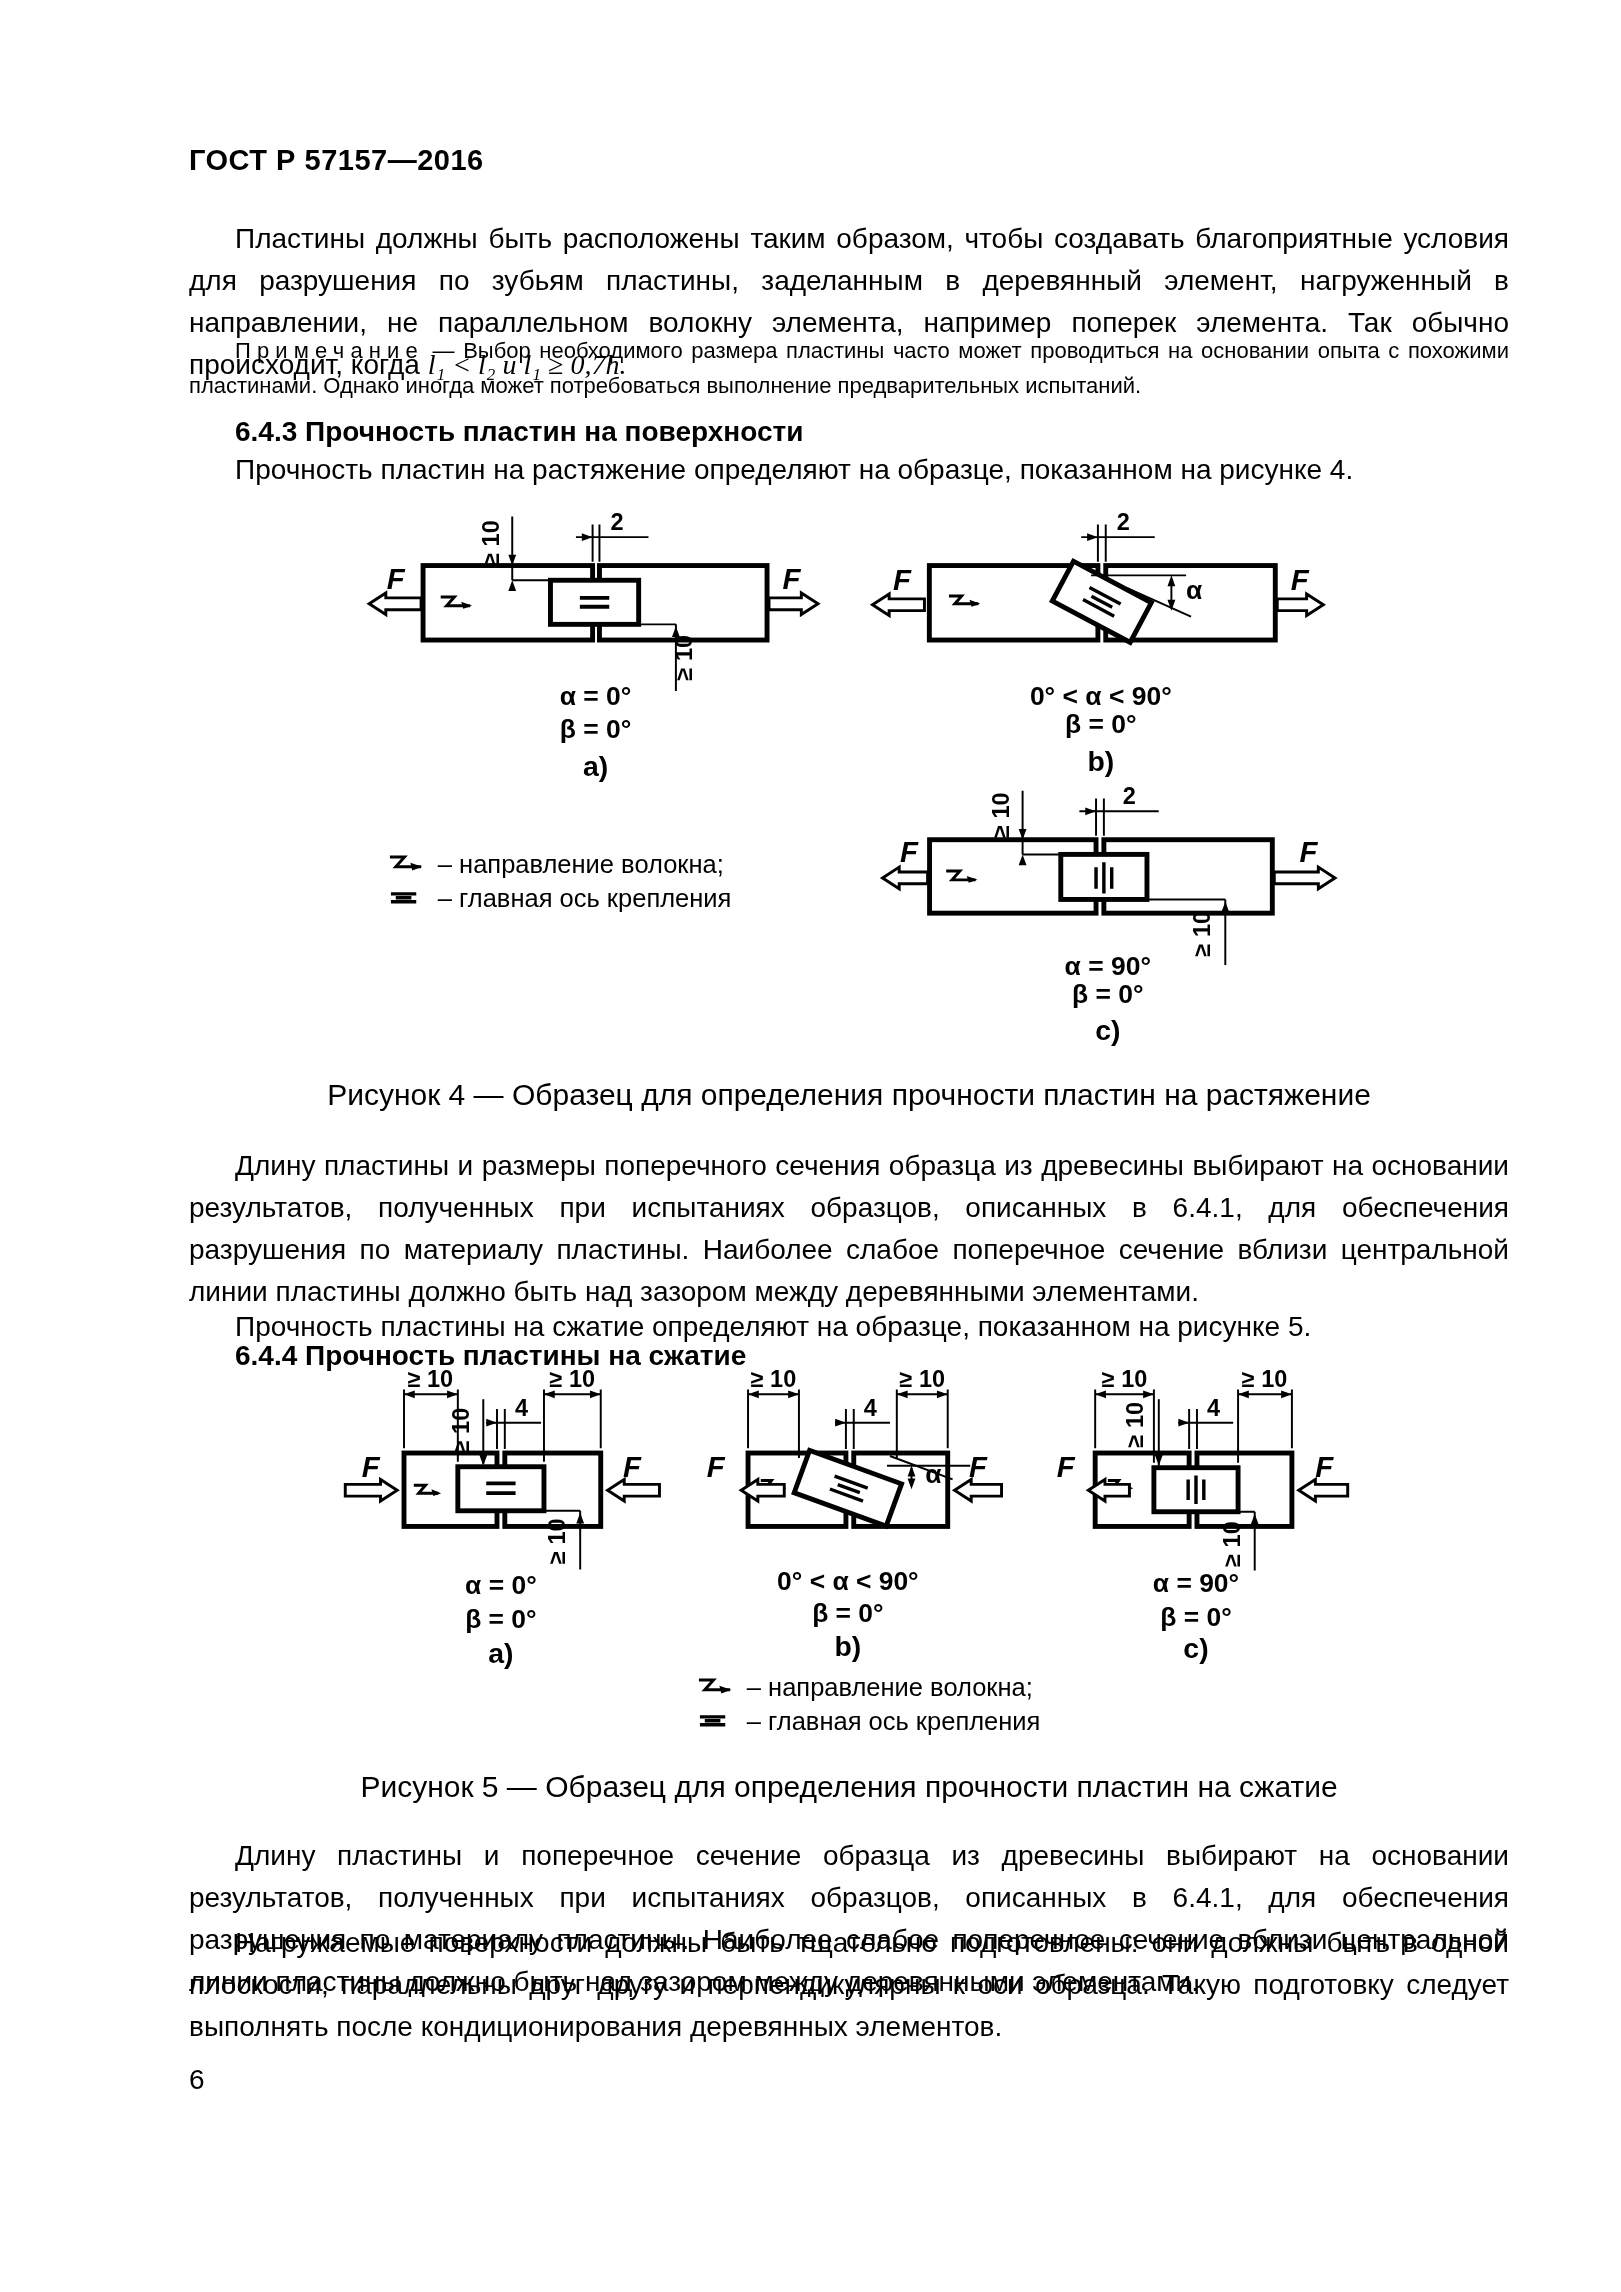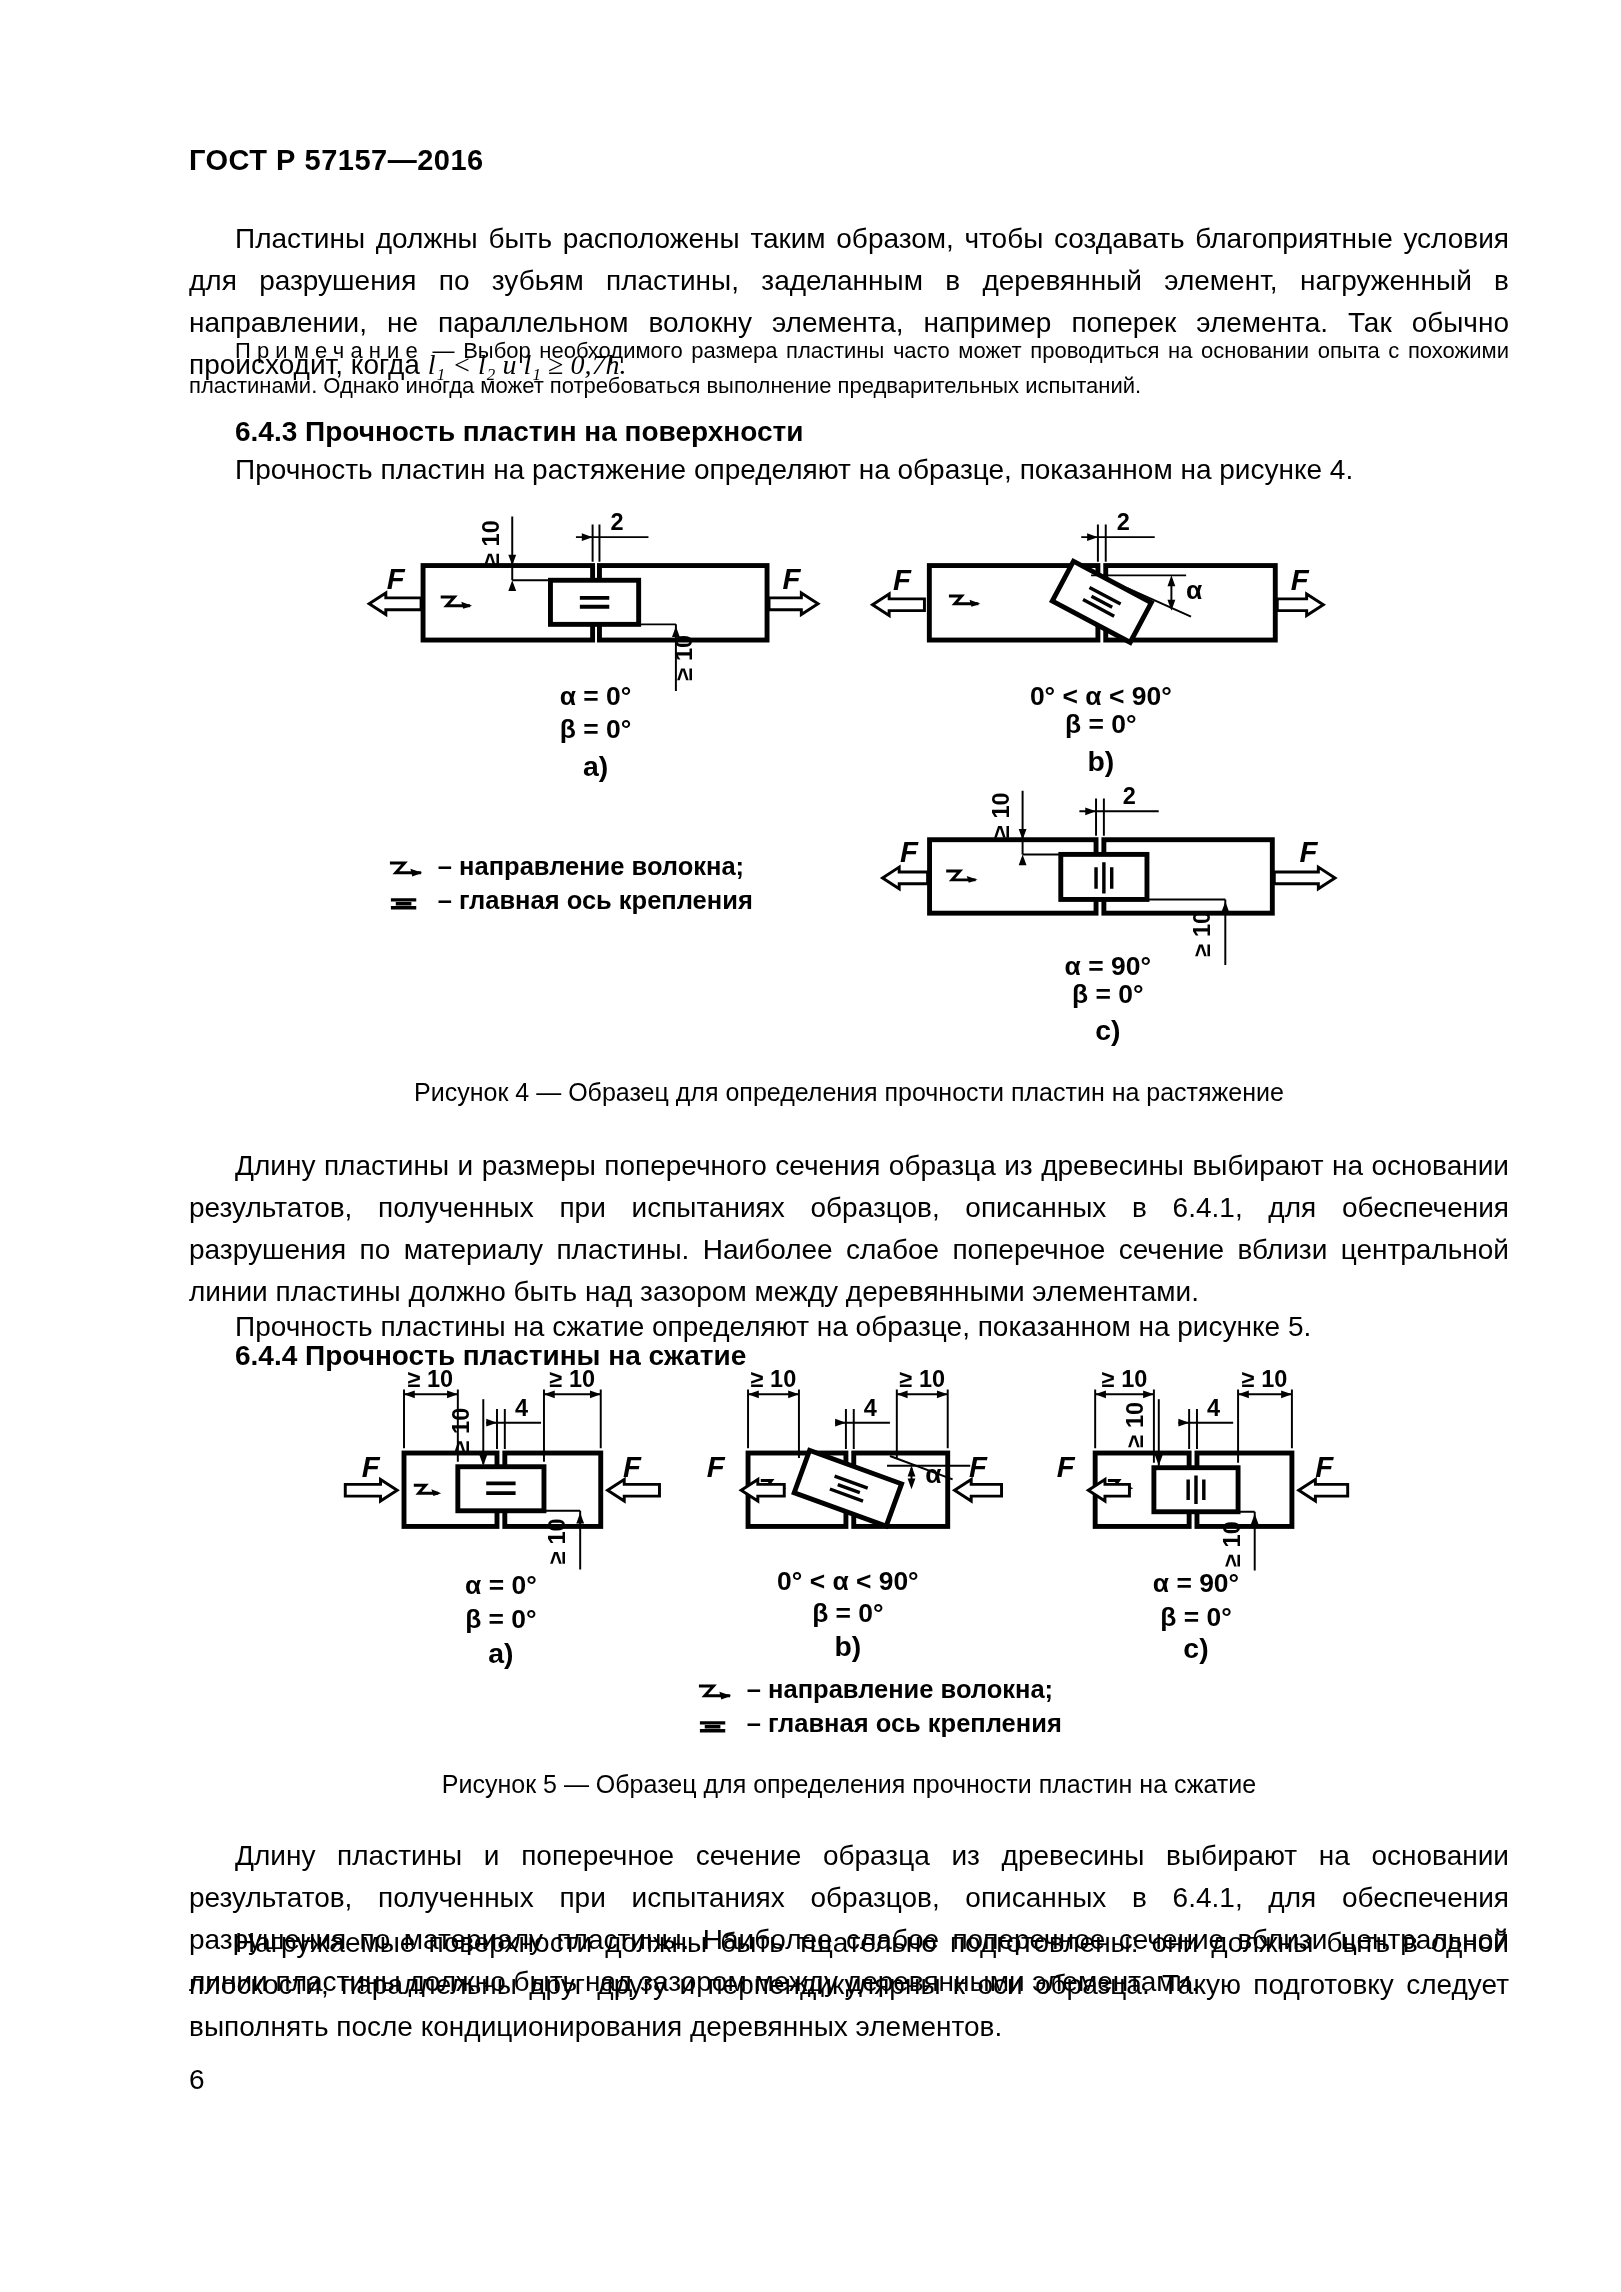--- a/index.html
+++ b/index.html
@@ -5,24 +5,24 @@
   html,body{margin:0;padding:0;background:#888;}
   .page{position:relative;width:1621px;height:2293px;background:#fff;
         font-family:"Liberation Sans",sans-serif;color:#000;overflow:hidden;margin:0 auto;}
   .hdr{position:absolute;left:189px;top:144px;font-size:29px;font-weight:bold;letter-spacing:0.5px;}
   .para{position:absolute;left:189px;width:1320px;font-size:28px;line-height:42px;
         text-align:justify;text-indent:46px;}
   .note{font-size:22px;line-height:35px;}
   .note-lbl{letter-spacing:.28em;}
   .math{font-family:"Liberation Serif",serif;font-style:italic;}
   .h{position:absolute;left:235px;font-size:28px;font-weight:bold;white-space:nowrap;}
-  .cap{position:absolute;left:189px;width:1320px;text-align:center;font-size:25px;}
+  .cap{position:absolute;left:189px;width:1320px;text-align:center;font-size:30px;}
   .fig{position:absolute;}
   .legend{position:absolute;font-size:25.5px;}
-  .legend-row{display:flex;align-items:flex-end;height:34px;gap:11.8px;font-weight:bold;}
+  .legend-row{display:flex;align-items:center;height:34px;gap:11.8px;}
   svg text{font-family:"Liberation Sans",sans-serif;fill:#000;}
   .dimt{font-size:24px;font-weight:bold;}
   .ft{font-size:30px;font-weight:bold;font-style:italic;}
   .lbl{font-size:27px;font-weight:bold;}
   .sub{font-size:29px;font-weight:bold;}
   .wood{fill:#fff;stroke:#000;stroke-width:5;}
   .plate{fill:#fff;stroke:#000;stroke-width:5;}
   .sym{stroke:#000;stroke-width:4;fill:none;}
   .sym2{stroke:#000;stroke-width:3.5;fill:none;}
   .thin{stroke:#000;stroke-width:2;fill:none;}

